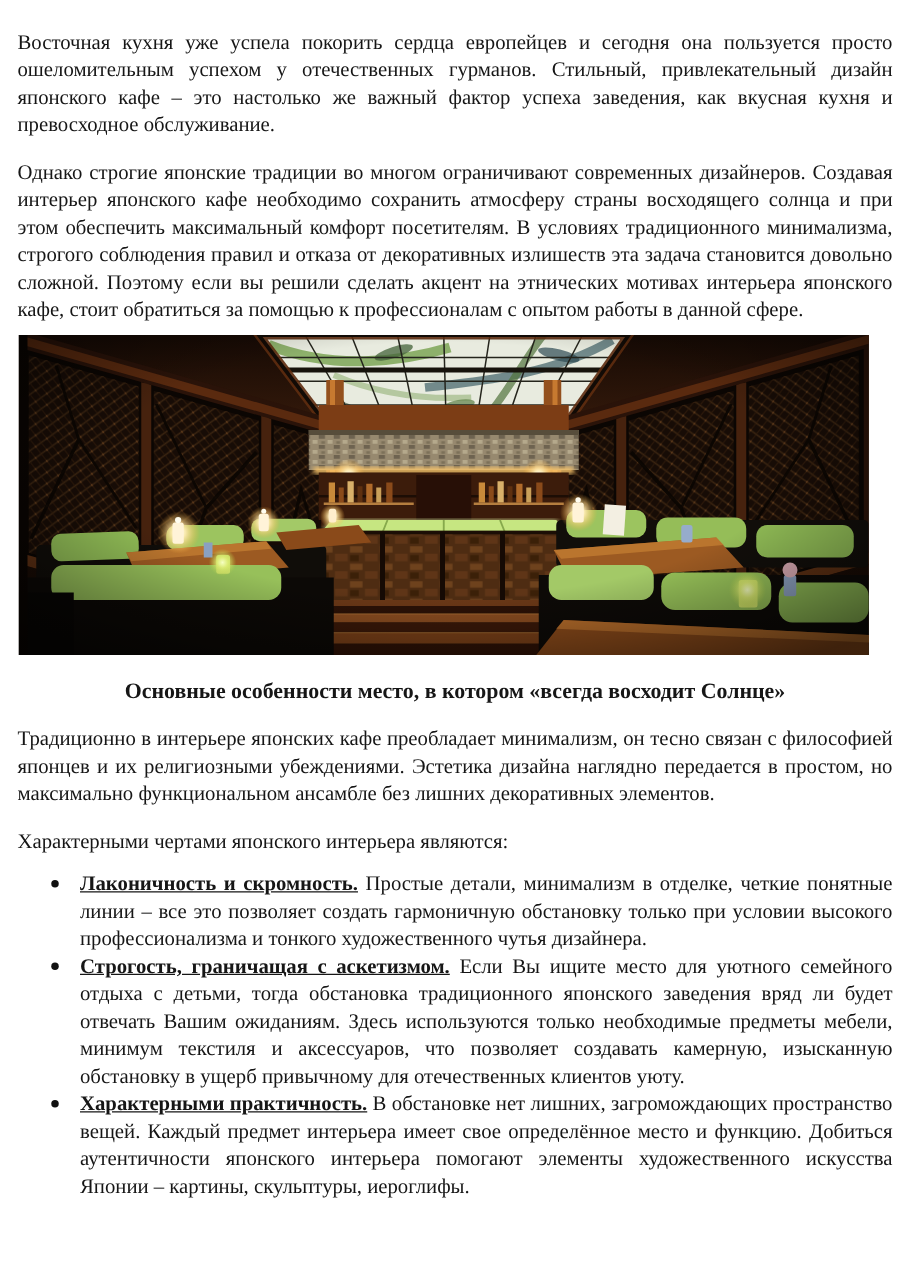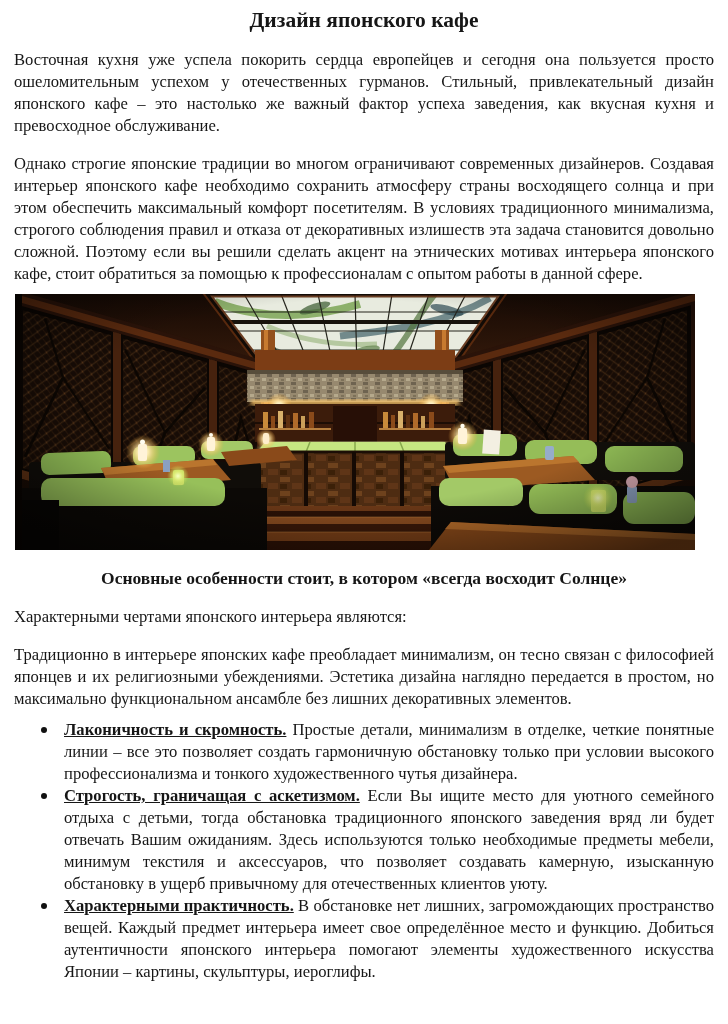--- a/index.html
+++ b/index.html
@@ -39,21 +39,20 @@
     position:absolute;left:27px;top:8px;width:6px;height:6px;
     border-radius:50%;background:#111;
   }
   .term{font-weight:bold;text-decoration:underline;}
 </style>
 </head>
 <body>
 
 <div class="page">
 
-  <h1 class="doc-title">Дизайн японского кафе</h1>
 
   <p class="body-par">Восточная кухня уже успела покорить сердца европейцев и сегодня она пользуется просто ошеломительным успехом у отечественных гурманов. Стильный, привлекательный дизайн японского кафе – это настолько же важный фактор успеха заведения, как вкусная кухня и превосходное обслуживание.</p>
   <p class="body-par">Однако строгие японские традиции во многом ограничивают современных дизайнеров. Создавая интерьер японского кафе необходимо сохранить атмосферу страны восходящего солнца и при этом обеспечить максимальный комфорт посетителям. В условиях традиционного минимализма, строгого соблюдения правил и отказа от декоративных излишеств эта задача становится довольно сложной. Поэтому если вы решили сделать акцент на этнических мотивах интерьера японского кафе, стоит обратиться за помощью к профессионалам с опытом работы в данной сфере.</p>
 
   <figure class="photo-wrap" style="margin:1px 0 16px 1px;" aria-label="Интерьер японского кафе: тёмные резные деревянные панели на стенах, потолочный витраж с росписью бамбука, барная стойка со светящейся зелёной столешницей, зелёные диваны, деревянные столы и горящие свечи">
     <svg viewBox="0 0 680 256" width="680" height="256">
       <defs>
         <radialGradient id="gw">
             <stop offset="0" stop-color="#fffef4"></stop>
             <stop offset="0.3" stop-color="#ffedb6" stop-opacity="0.95"></stop>
@@ -270,25 +269,25 @@
         <circle cx="583" cy="204" r="15" fill="url(#gy)"></circle>
         <rect x="612" y="192" width="10" height="17" rx="2" fill="#8fa3c2"></rect>
         <circle cx="617" cy="188" r="6" fill="#d9aab2"></circle>
       </g>
 
       <rect x="0" y="0" width="7" height="256" fill="#0a0502"></rect>
       <rect width="680" height="256" fill="url(#vig)"></rect>
     </svg>
   </figure>
 
-  <h2 class="section-title">Основные особенности стоит, в котором «всегда восходит Солнце»</h2>
+  <h2 class="section-title">Основные особенности место, в котором «всегда восходит Солнце»</h2>
+
+  <p class="body-par">Традиционно в интерьере японских кафе преобладает минимализм, он тесно связан с философией японцев и их религиозными убеждениями. Эстетика дизайна наглядно передается в простом, но максимально функциональном ансамбле без лишних декоративных элементов.</p>
 
   <p class="body-par list-intro">Характерными чертами японского интерьера являются:</p>
-
-  <p class="body-par">Традиционно в интерьере японских кафе преобладает минимализм, он тесно связан с философией японцев и их религиозными убеждениями. Эстетика дизайна наглядно передается в простом, но максимально функциональном ансамбле без лишних декоративных элементов.</p>
 
   <ul class="features">
     <li>
       <span class="dot"></span>
       <span class="term">Лаконичность и скромность.</span>
       <span>Простые детали, минимализм в отделке, четкие понятные линии – все это позволяет создать гармоничную обстановку только при условии высокого профессионализма и тонкого художественного чутья дизайнера.</span>
     </li>
     <li>
       <span class="dot"></span>
       <span class="term">Строгость, граничащая с аскетизмом.</span>

